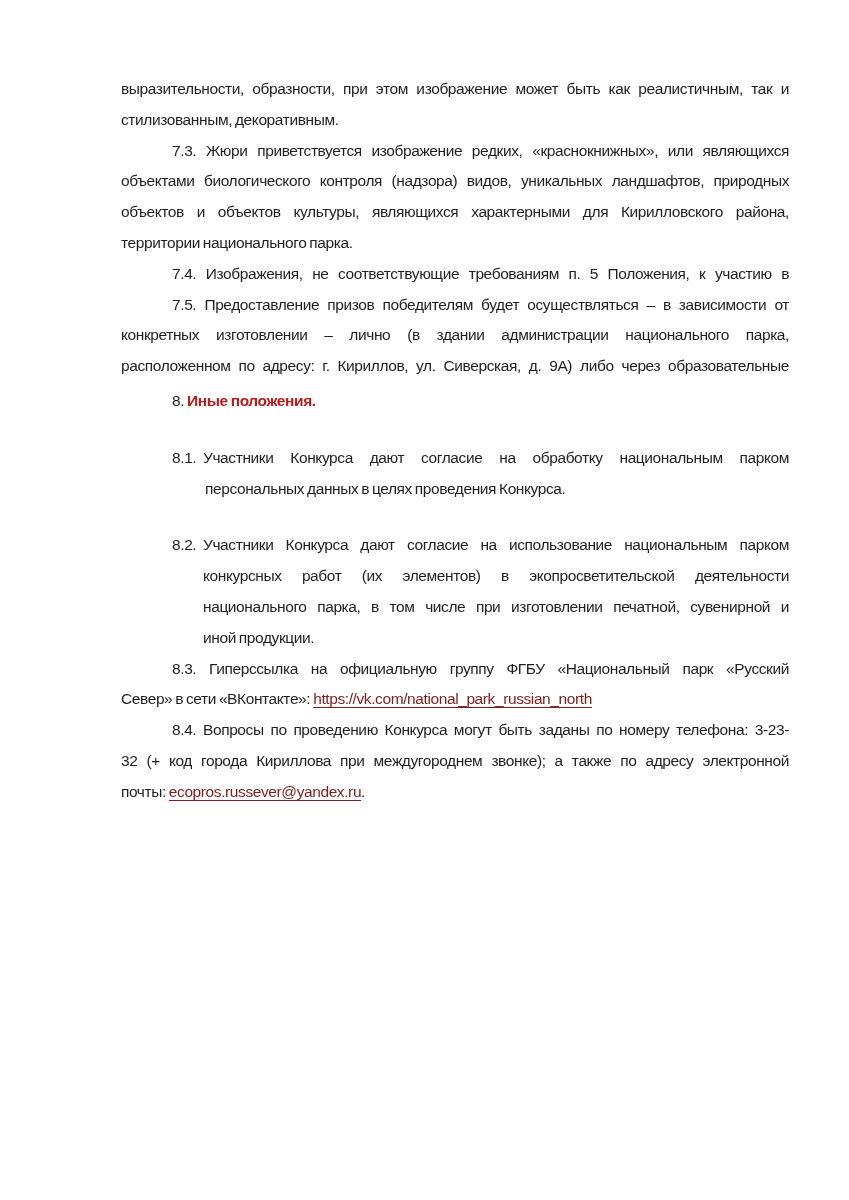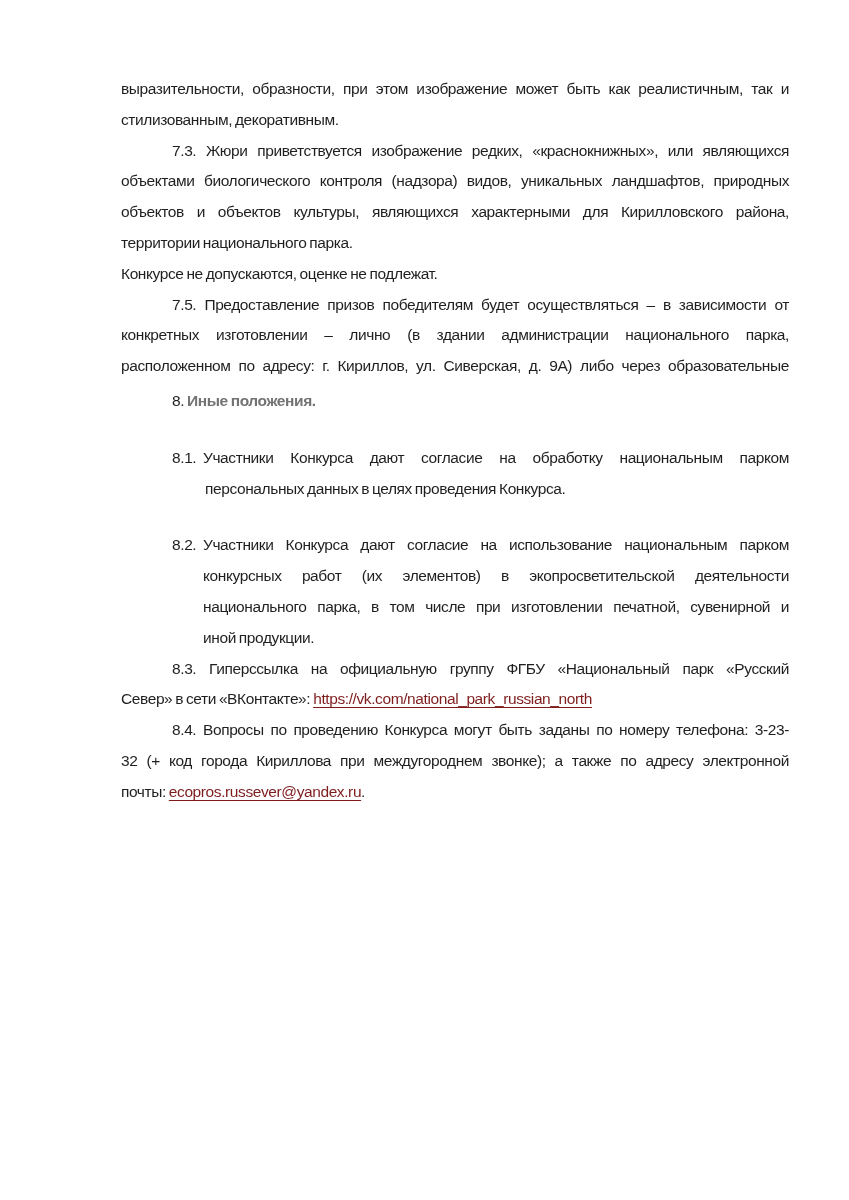--- a/index.html
+++ b/index.html
@@ -38,21 +38,21 @@
   }
   .line.just { text-align-last: justify; }
   .pad51 { padding-left: 51px; }
   .pad82 { padding-left: 82px; }
   .pad84 { padding-left: 84px; }
   .marker {
     position: absolute;
     left: 51px;
     top: 0;
   }
-  .bold { font-weight: bold; color: #737373; }
+  .bold { font-weight: bold; color: #b91c1c; }
   a.doclink {
     color: #7f1d1d;
     text-decoration: underline;
     text-underline-offset: 3px;
     cursor: pointer;
   }
 </style>
 </head>
 <body>
 
@@ -62,21 +62,21 @@
         <div class="line just"><span>выразительности, образности, при этом изображение может быть как реалистичным, так и</span></div>
         <div class="line"><span>стилизованным, декоративным.</span></div>
       </div>
       <div class="para">
         <div class="line just pad51"><span>7.3. Жюри приветствуется изображение редких, «краснокнижных», или являющихся</span></div>
         <div class="line just"><span>объектами биологического контроля (надзора) видов, уникальных ландшафтов, природных</span></div>
         <div class="line just"><span>объектов и объектов культуры, являющихся характерными для Кирилловского района,</span></div>
         <div class="line"><span>территории национального парка.</span></div>
       </div>
       <div class="para">
-        <div class="line"><span>Конкурсе не допускаются, оценке не подлежат.</span></div>
+        <div class="line just pad51"><span>7.4. Изображения, не соответствующие требованиям п. 5 Положения, к участию в</span></div>
       </div>
       <div class="para">
         <div class="line just pad51"><span>7.5. Предоставление призов победителям будет осуществляться – в зависимости от</span></div>
         <div class="line just"><span>конкретных изготовлении – лично (в здании администрации национального парка,</span></div>
         <div class="line just"><span>расположенном по адресу: г. Кириллов, ул. Сиверская, д. 9А) либо через образовательные</span></div>
       </div>
       <div class="para m4">
         <div class="line pad51"><span>8. </span><span class="bold">Иные положения.</span></div>
       </div>
       <div class="para m11">

